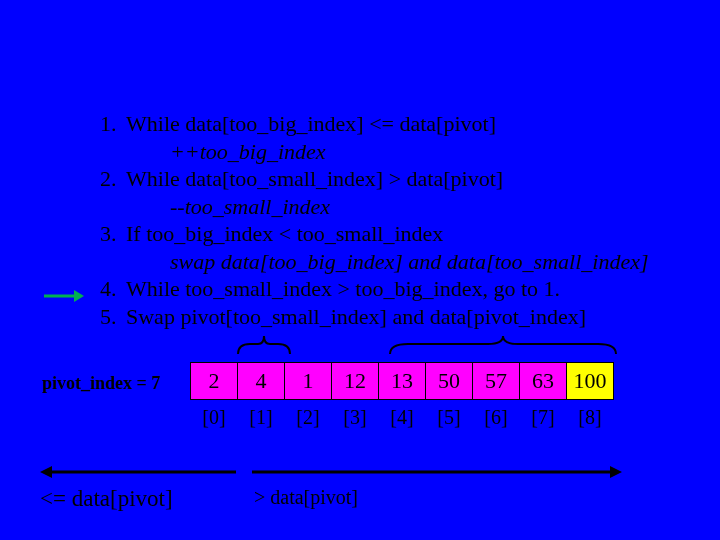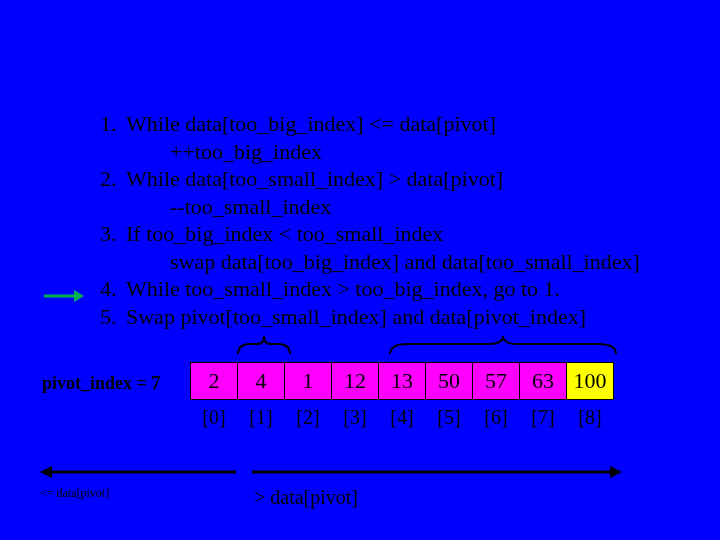--- a/index.html
+++ b/index.html
@@ -26,20 +26,21 @@
   }
   .algo ol {
     margin: 0;
     padding-left: 42px;
   }
   .algo li {
     padding-left: 4px;
   }
   .algo .sub {
     margin-left: 44px;
+    font-style: italic;
   }
   .arrow5 {
     position: absolute;
     left: 44px;
     top: 287px;
   }
   .pivlabel {
     position: absolute;
     left: 42px;
     top: 373px;
@@ -87,21 +88,21 @@
   }
   .brace2 {
     position: absolute;
     left: 388px;
     top: 334px;
   }
   .lelabel {
     position: absolute;
     left: 40px;
     top: 486px;
-    font-size: 12px;
+    font-size: 23px;
   }
   .gtlabel {
     position: absolute;
     left: 254px;
     top: 486px;
     font-size: 20px;
   }
   .larrow {
     position: absolute;
     left: 40px;

